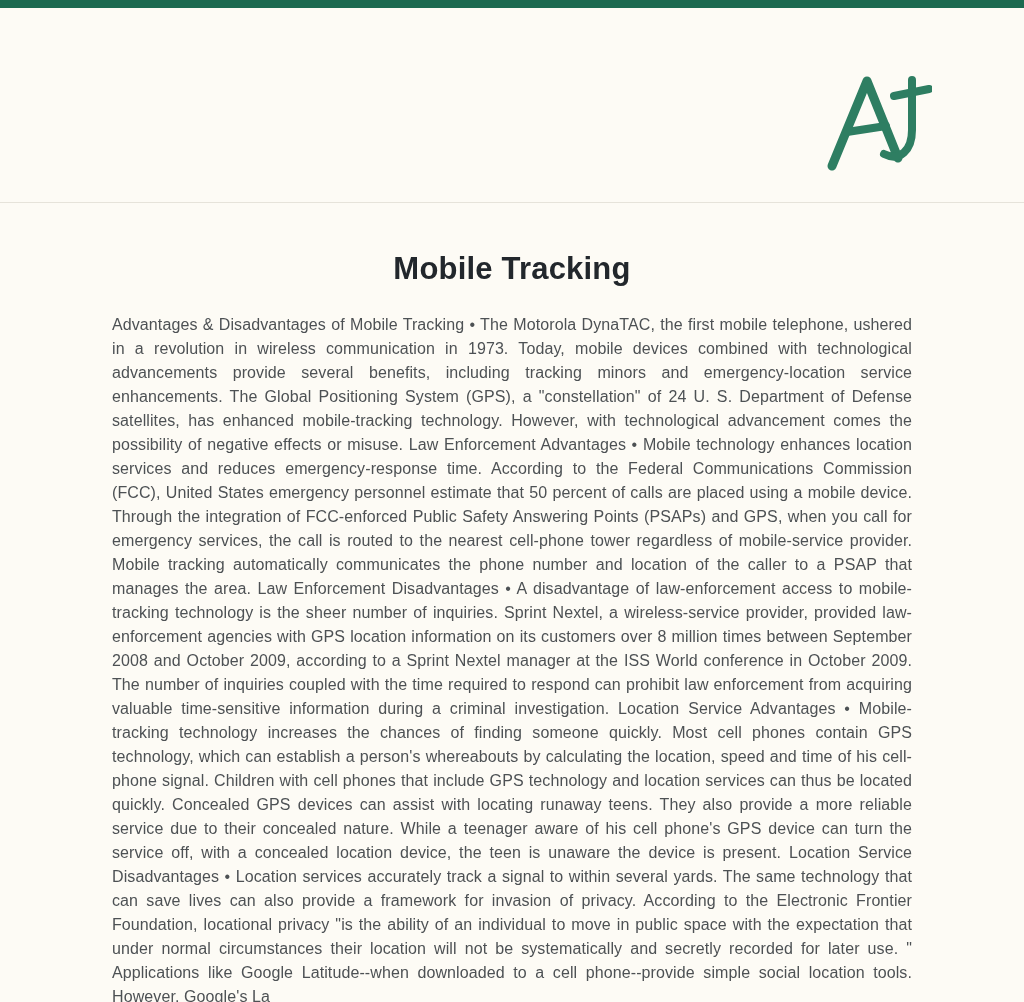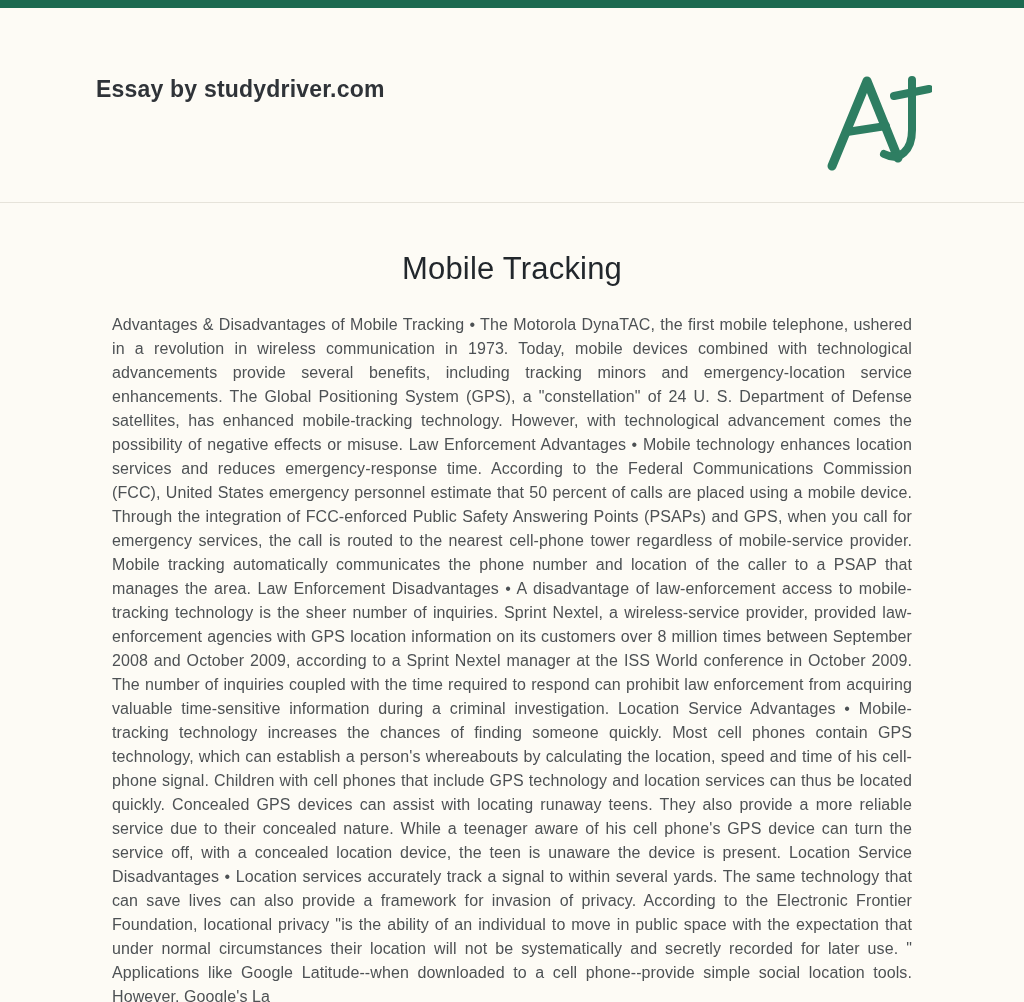--- a/index.html
+++ b/index.html
@@ -50,40 +50,39 @@
     border-top: 1px solid #e6e3da;
     margin: 0;
   }
   main {
     padding: 0 96px;
   }
   .doc-title {
     margin: 48px 0 26px 0;
     text-align: center;
     font-size: 31px;
-    font-weight: 400;
+    font-weight: 700;
     color: #22272c;
     letter-spacing: 0.2px;
   }
   .body-text {
     margin: 16px;
     font-size: 16px;
     line-height: 24px;
     color: #4d5154;
     text-align: justify;
     letter-spacing: 0.1px;
   }
 </style>
 </head>
 <body>
 
 <div class="top-bar"></div>
 
 <header>
-  <h1 class="site-heading">Essay by studydriver.com</h1>
   <div class="logo">
     <svg width="106" height="100" viewBox="0 0 106 100" fill="none" xmlns="http://www.w3.org/2000/svg">
       <path d="M6 94 L41 9 L72 86" stroke="#2e7e62" stroke-width="9" stroke-linecap="round" stroke-linejoin="round" fill="none"></path>
       <path d="M21 60 L60 54" stroke="#2e7e62" stroke-width="8" stroke-linecap="round" fill="none"></path>
       <path d="M86 8 L86 58 C86 78 74 90 58 82" stroke="#2e7e62" stroke-width="8" stroke-linecap="round" fill="none"></path>
       <path d="M68 24 L103 17" stroke="#2e7e62" stroke-width="8" stroke-linecap="round" fill="none"></path>
     </svg>
   </div>
 </header>
 

